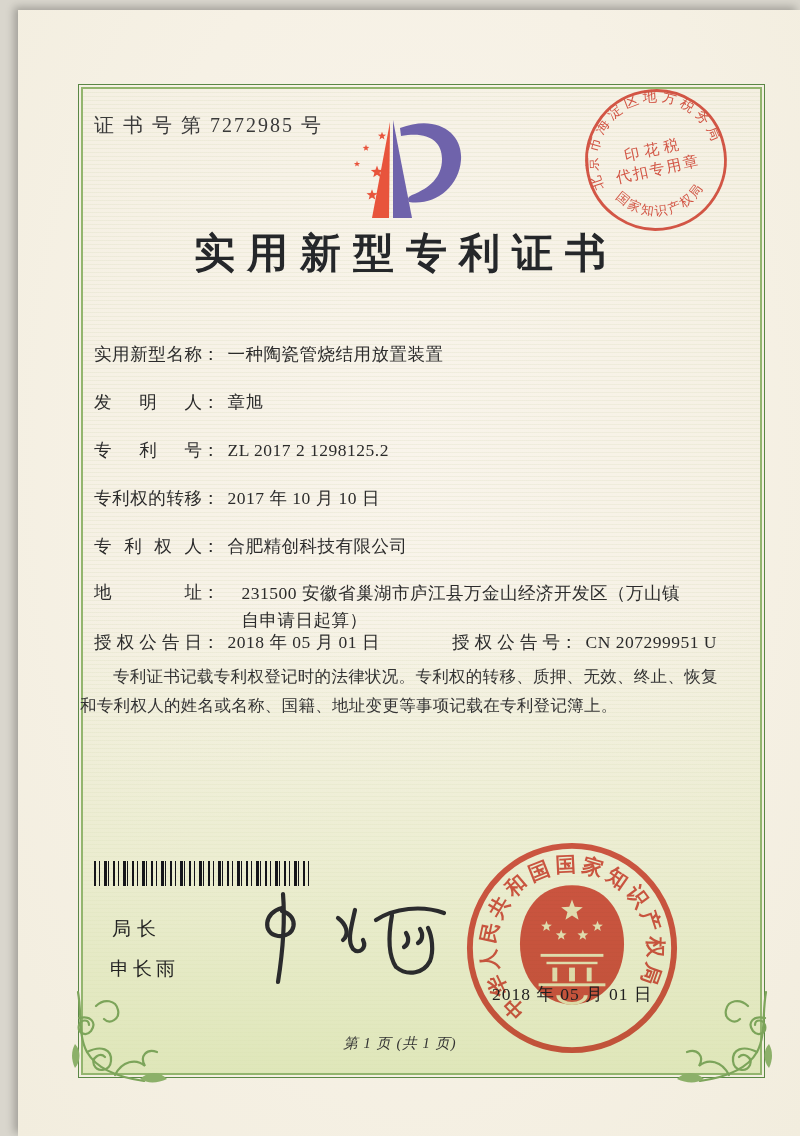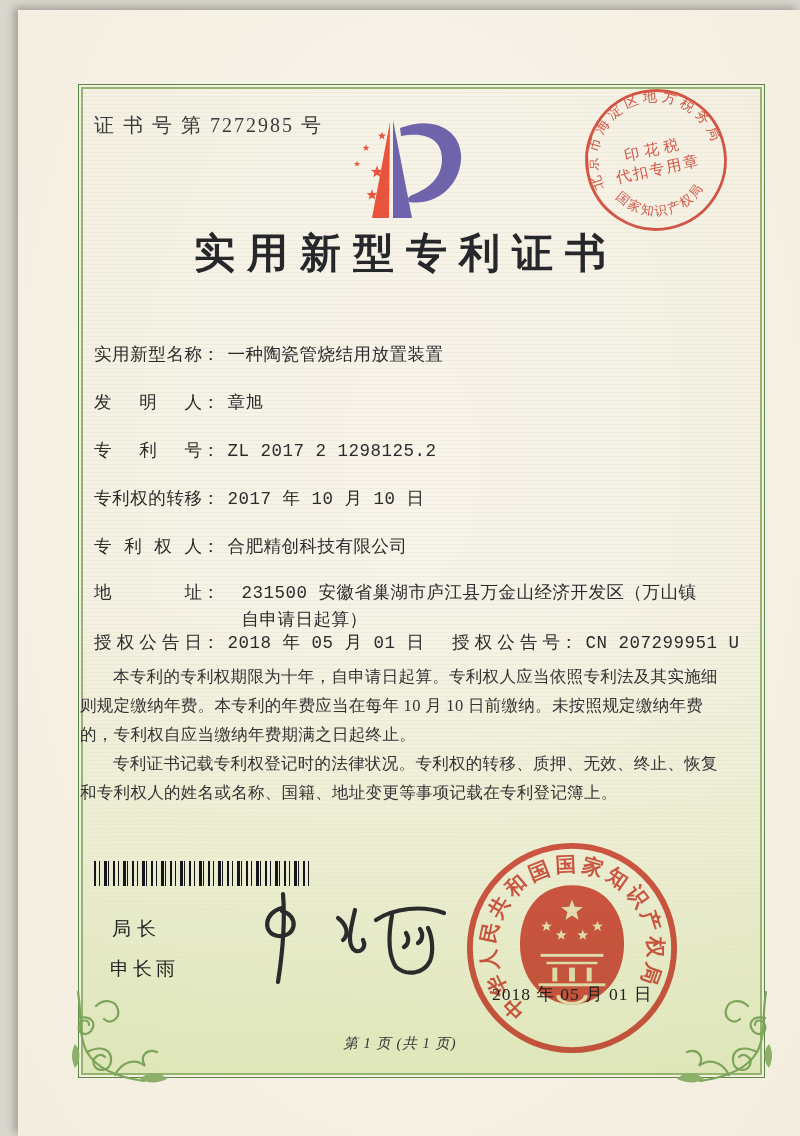--- a/index.html
+++ b/index.html
@@ -36,21 +36,21 @@
   .logo{left:330px;top:116px;}
   .title{left:0;right:0;top:226px;text-align:center;font-size:41px;font-weight:700;
          letter-spacing:12px;text-indent:12px;color:#25272a;font-family:Liberation Mono, monospace;}
   
   .stamp{mix-blend-mode:multiply;opacity:.9;}
   .tax-stamp{left:580px;top:84px;width:152px;height:152px;transform:rotate(-12deg);}
   .main-seal{left:464px;top:840px;width:216px;height:216px;}
   .seal-date{left:492px;top:982px;font-size:17.5px;color:#1f1f1f;letter-spacing:1px;z-index:9;}
   .seal-red{fill:#d8493a;}
   
-  .field-row{left:94px;width:640px;font-size:17.5px;color:#2b2b2b;font-family:Liberation Mono, monospace;}
+  .field-row{left:94px;width:640px;font-size:17.5px;color:#2b2b2b;}
   .flabel{display:inline-block;width:108px;text-align:justify;text-align-last:justify;vertical-align:top;}
   .fvalue{margin-left:8px;letter-spacing:.5px;}
   .addr-wrap{display:inline-block;vertical-align:top;margin-left:22px;width:455px;letter-spacing:.5px;line-height:27px;}
   .grant-right{left:452px;}
   
   .body-text{left:80px;top:662px;width:650px;font-size:16.5px;line-height:29px;color:#333;}
   .body-text p{margin:0;text-indent:2em;letter-spacing:.3px;}
   
   .barcode{left:94px;top:861px;width:218px;height:25px;
     background:
@@ -157,21 +157,20 @@
   <span class="flabel">地址</span><span>：</span><span class="addr-wrap"><span>231500 安徽省巢湖市庐江县万金山经济开发区（万山镇</span><br><span>自申请日起算）</span></span>
 </div>
 <div class="abs field-row" style="top:630px">
   <span class="flabel">授权公告日</span><span>：</span><span class="fvalue">2018 年 05 月 01 日</span>
 </div>
 <div class="abs field-row grant-right" style="top:630px">
   <span class="flabel">授权公告号</span><span>：</span><span class="fvalue">CN 207299951 U</span>
 </div>
 
 <div class="abs body-text">
-  <p>本专利的专利权期限为十年，自申请日起算。专利权人应当依照专利法及其实施细则规定缴纳年费。本专利的年费应当在每年 10 月 10 日前缴纳。未按照规定缴纳年费的，专利权自应当缴纳年费期满之日起终止。</p>
   <p>专利证书记载专利权登记时的法律状况。专利权的转移、质押、无效、终止、恢复和专利权人的姓名或名称、国籍、地址变更等事项记载在专利登记簿上。</p>
 </div>
 
 <div class="abs barcode"></div>
 
 <div class="abs director-title">局长</div>
 <div class="abs director-name">申长雨</div>
 
 <svg class="abs signature" width="210" height="105" viewBox="0 0 210 105">
   <g stroke="#1b1b20" stroke-width="4.2" fill="none" stroke-linecap="round" opacity=".92">

